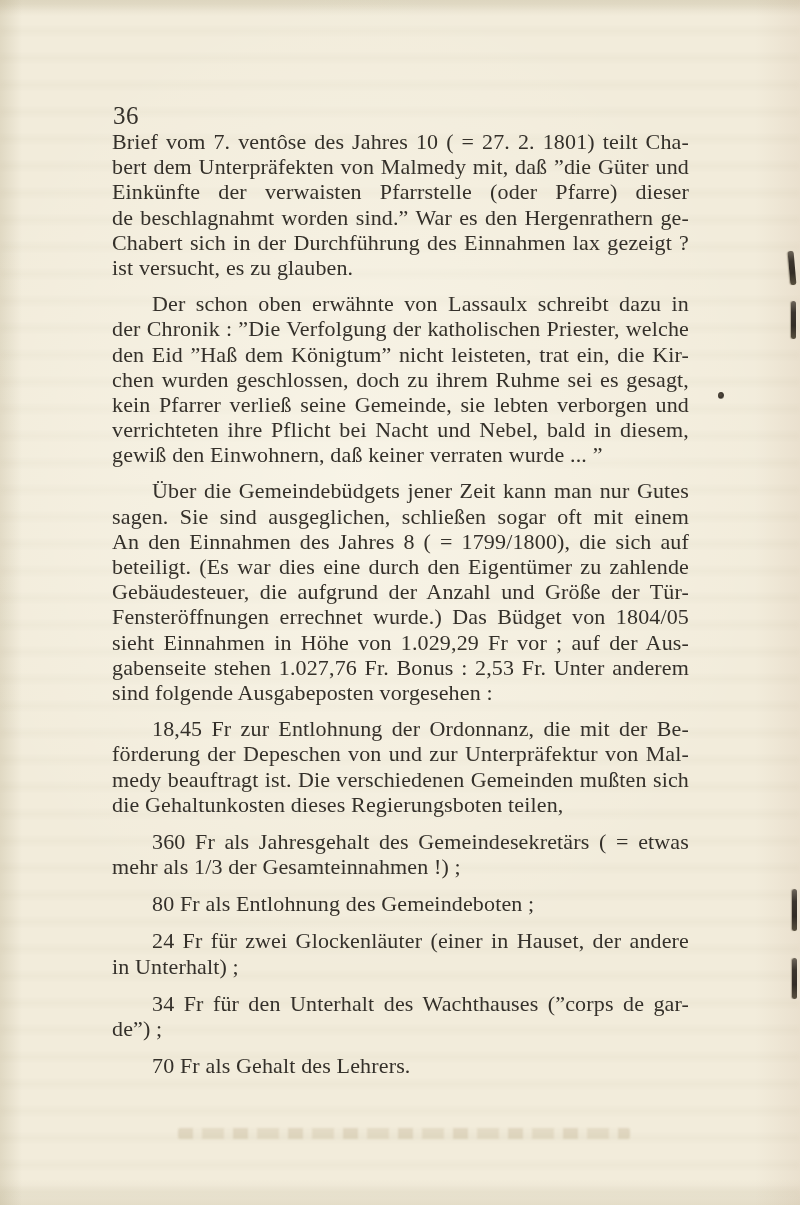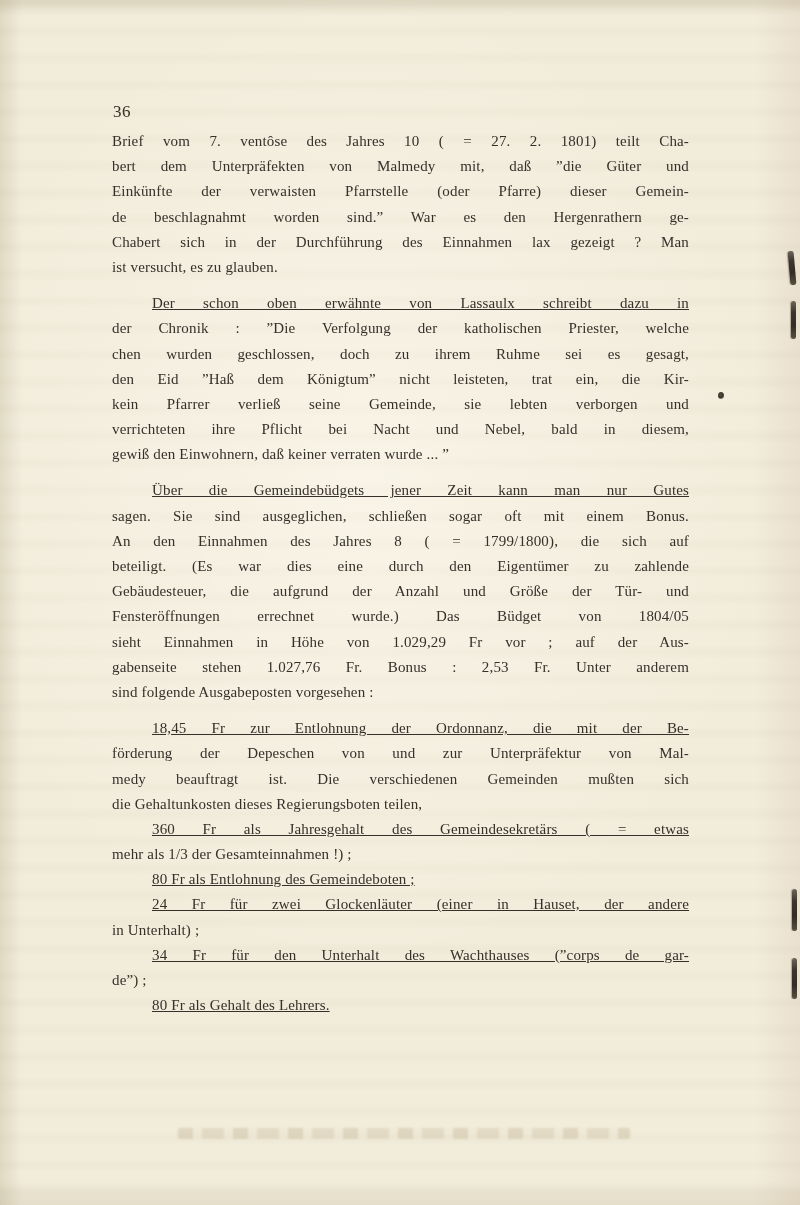--- a/index.html
+++ b/index.html
@@ -40,47 +40,47 @@
     background: repeating-linear-gradient(180deg,
       rgba(120,100,60,0.55) 0 8px,
       rgba(120,100,60,0) 8px 27px);
     filter: blur(2px);
   }
 
   .page-number {
     position: absolute;
     left: 113px;
     top: 102px;
-    font-size: 17px;
+    font-size: 25px;
     color: var(--ink);
     letter-spacing: 0.5px;
   }
 
   .text-block {
     position: absolute;
     left: 112px;
     top: 129px;
     width: 577px;
     color: var(--ink);
-    font-size: 15px;
+    font-size: 22px;
   }
   .para { margin: 0; }
   .para.gap { margin-top: 11px; }
-  .para.item { margin-top: 0; }
+  .para.item { margin-top: 12px; }
   .line {
     height: 25.2px;
     line-height: 25.2px;
     letter-spacing: 0.15px;
     text-align: justify;
     text-align-last: justify;
     overflow: hidden;
     white-space: normal;
   }
   .line.last { text-align-last: left; }
-  .line.indent { text-indent: 40px; text-decoration: underline; }
+  .line.indent { text-indent: 40px; }
 
   
   .edge-mark {
     position: absolute;
     border-radius: 2.5px;
     background: linear-gradient(180deg, #6e665a 0%, #3b352d 30%, #332d26 65%, #58503f 100%);
     box-shadow: -1px 0 1px rgba(90,80,60,0.4);
   }
   .ink-dot {
     position: absolute;
@@ -115,22 +115,22 @@
         <div class="line">Brief vom 7. ventôse des Jahres 10 ( = 27. 2. 1801) teilt Cha-</div>
         <div class="line">bert dem Unterpräfekten von Malmedy mit, daß ”die Güter und</div>
         <div class="line">Einkünfte der verwaisten Pfarrstelle (oder Pfarre) dieser Gemein-</div>
         <div class="line">de beschlagnahmt worden sind.” War es den Hergenrathern ge-</div>
         <div class="line">Chabert sich in der Durchführung des Einnahmen lax gezeigt ? Man</div>
         <div class="line last">ist versucht, es zu glauben.</div>
       </div>
       <div class="para gap">
         <div class="line indent">Der schon oben erwähnte von Lassaulx schreibt dazu in</div>
         <div class="line">der Chronik : ”Die Verfolgung der katholischen Priester, welche</div>
+        <div class="line">den Eid ”Haß dem Königtum” nicht leisteten, trat ein, die Kir-</div>
         <div class="line">chen wurden geschlossen, doch zu ihrem Ruhme sei es gesagt,</div>
-        <div class="line">den Eid ”Haß dem Königtum” nicht leisteten, trat ein, die Kir-</div>
         <div class="line">kein Pfarrer verließ seine Gemeinde, sie lebten verborgen und</div>
         <div class="line">verrichteten ihre Pflicht bei Nacht und Nebel, bald in diesem,</div>
         <div class="line last">gewiß den Einwohnern, daß keiner verraten wurde ... ”</div>
       </div>
       <div class="para gap">
         <div class="line indent">Über die Gemeindebüdgets jener Zeit kann man nur Gutes</div>
         <div class="line">sagen. Sie sind ausgeglichen, schließen sogar oft mit einem Bonus.</div>
         <div class="line">An den Einnahmen des Jahres 8 ( = 1799/1800), die sich auf</div>
         <div class="line">beteiligt. (Es war dies eine durch den Eigentümer zu zahlende</div>
         <div class="line">Gebäudesteuer, die aufgrund der Anzahl und Größe der Tür- und</div>
@@ -154,21 +154,21 @@
       </div>
       <div class="para item">
         <div class="line indent">24 Fr für zwei Glockenläuter (einer in Hauset, der andere</div>
         <div class="line last">in Unterhalt) ;</div>
       </div>
       <div class="para item">
         <div class="line indent">34 Fr für den Unterhalt des Wachthauses (”corps de gar-</div>
         <div class="line last">de”) ;</div>
       </div>
       <div class="para item">
-        <div class="line last indent">80 Fr als Gehalt des Lehrers.</div>
+        <div class="line last indent">70 Fr als Gehalt des Lehrers.</div>
       </div>
     </div>
 
   <div>
       <div class="edge-mark" style="left: 789px; top: 251px; width: 6px; height: 34px; transform: rotate(-5deg);"></div>
       <div class="edge-mark" style="left: 791px; top: 301px; width: 5px; height: 38px; transform: rotate(0deg);"></div>
       <div class="edge-mark" style="left: 792px; top: 889px; width: 5px; height: 42px; transform: rotate(0deg);"></div>
       <div class="edge-mark" style="left: 792px; top: 958px; width: 5px; height: 41px; transform: rotate(0deg);"></div>
       <div class="ink-dot" style="left: 718px; top: 392px; width: 6px; height: 7px;"></div>
       <div class="bleed-line" style="left: 178px; top: 1128px; width: 452px; height: 11px;"></div>

